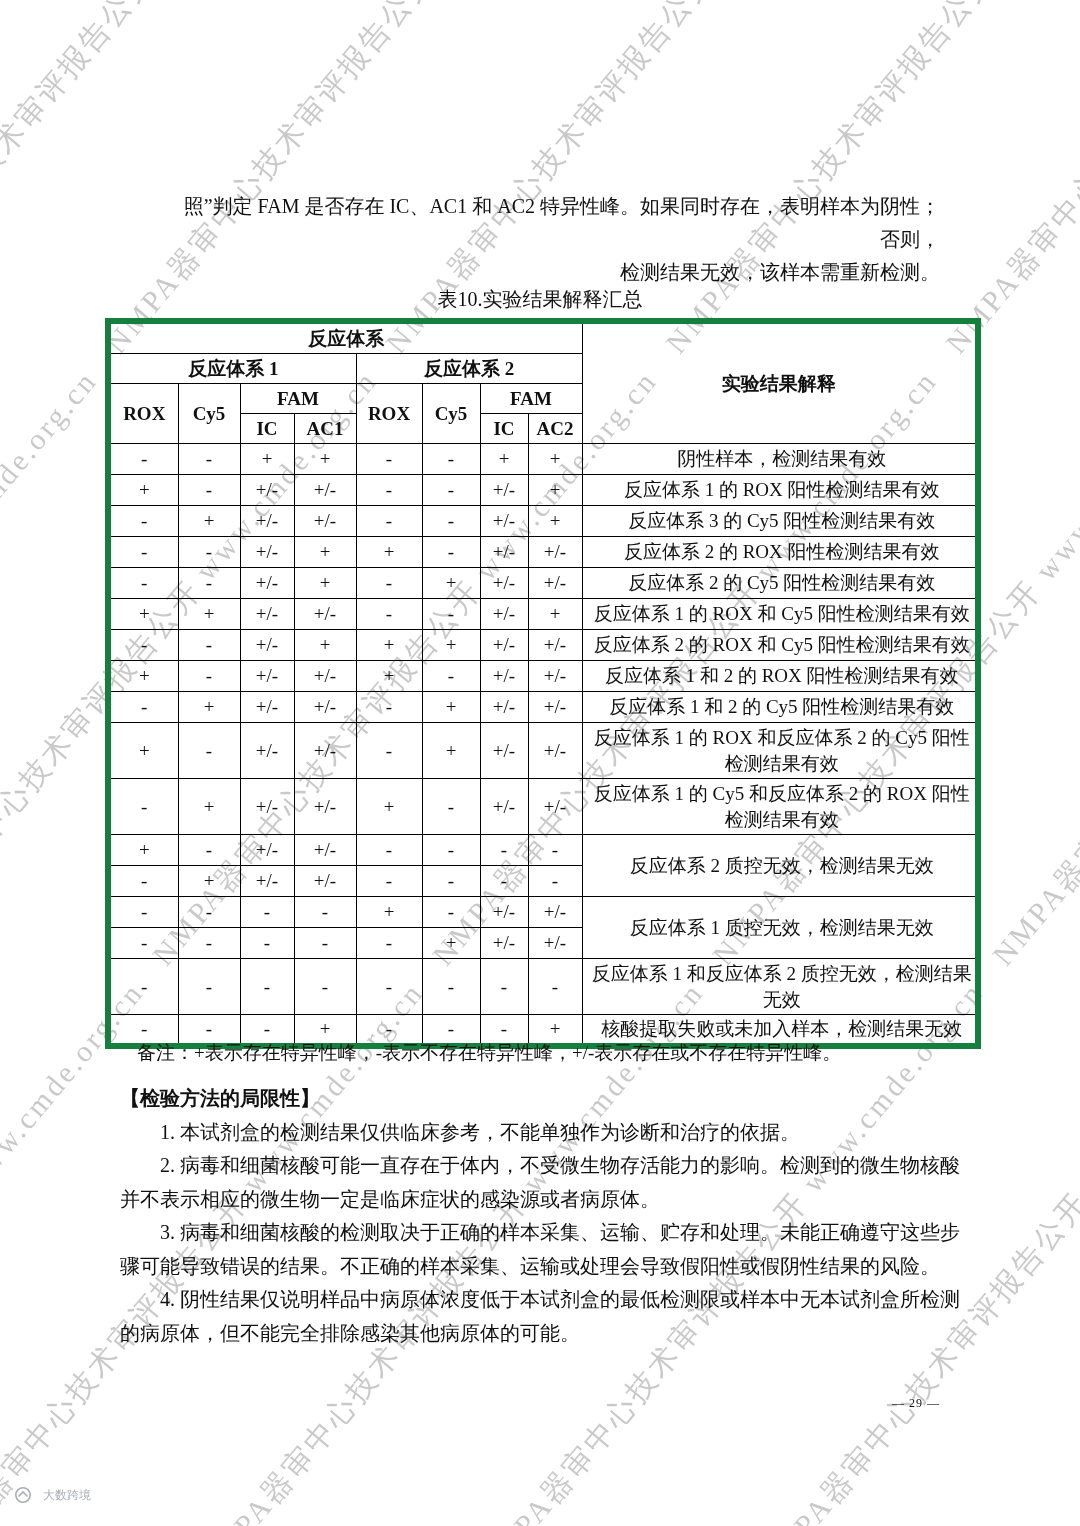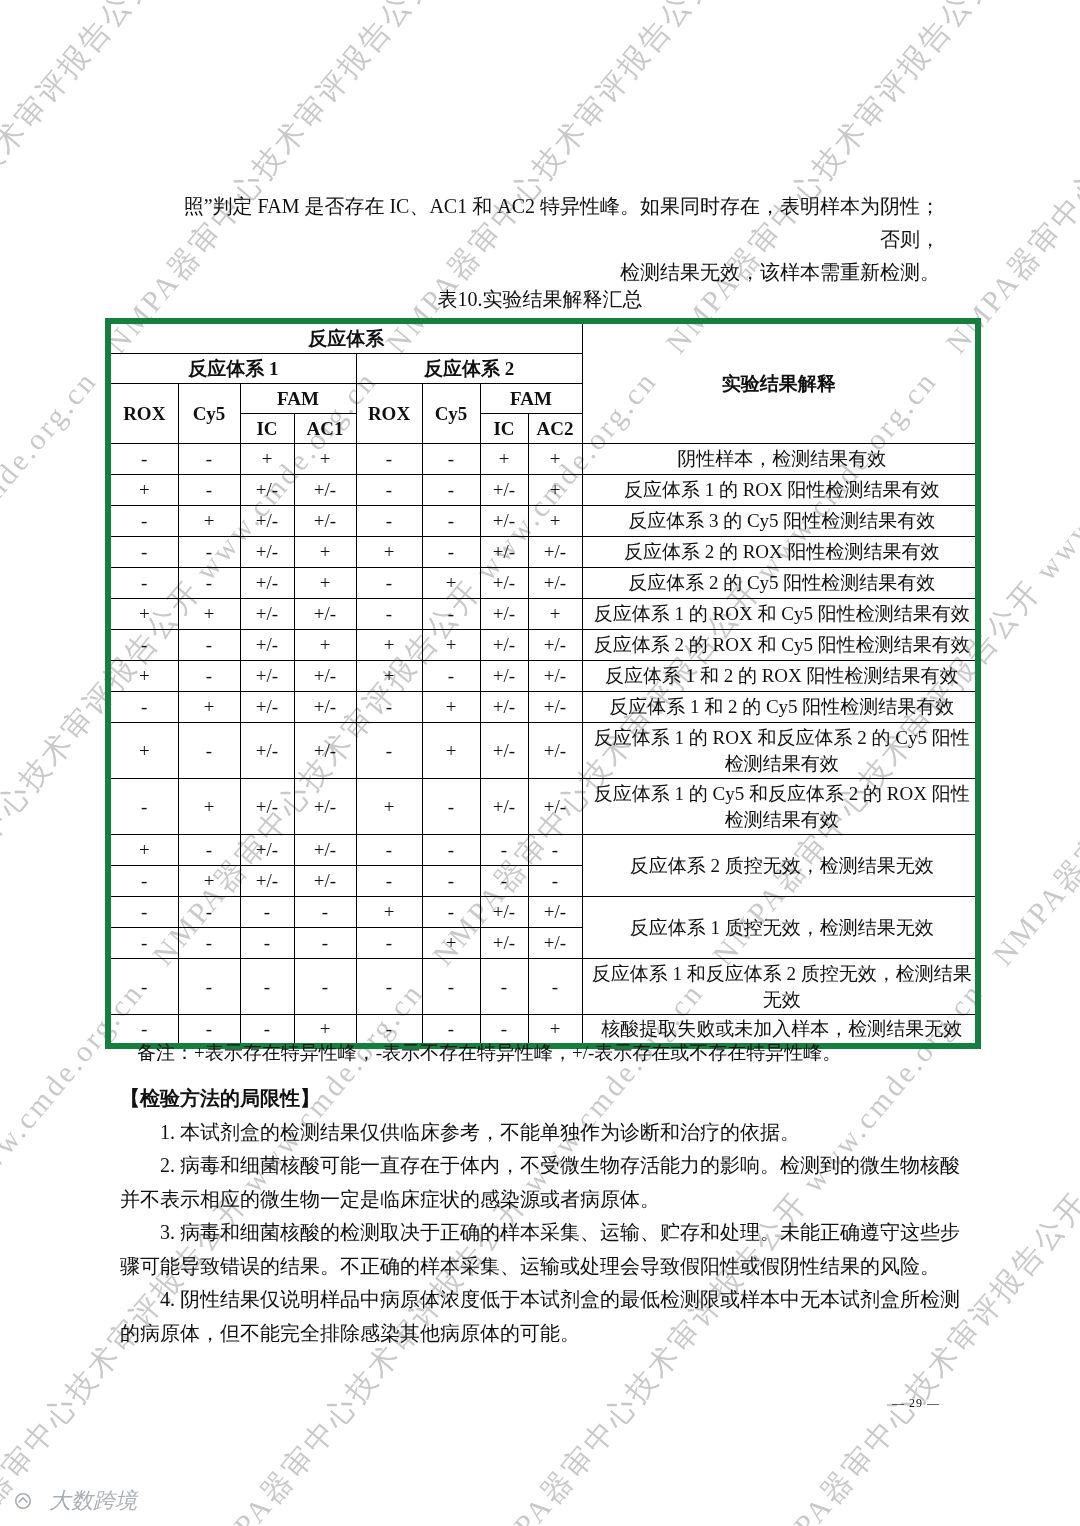--- a/index.html
+++ b/index.html
@@ -69,24 +69,23 @@
     font-size: 20px; line-height: 33.5px;
   }
   .lim-heading { font-weight: bold; }
   .lim-item { margin: 0; text-indent: 2em; }
   .page-number {
     position: absolute; right: 140px; top: 1396px;
     font-size: 12px; letter-spacing: 1px;
   }
   .logo {
     position: absolute; left: 14px; top: 1486px;
-    display: flex; align-items: center; gap: 17px;
-    color: #a9aeb4; font-size: 22px;
+    display: flex; align-items: center; gap: 11px;
+    color: #a9aeb4; font-size: 12px;
     font-family: "Liberation Sans", "DejaVu Sans", sans-serif;
-    font-style: italic;
   }
   .logo-icon { display: inline-flex; }
 </style>
 </head>
 <body>
 
 <div class="page">
 
   <div class="watermark-layer">
     <div class="wm wm1">NMPA器审中心技术审评报告公开 www.cmde.org.cn　NMPA器审中心技术审评报告公开 www.cmde.org.cn　NMPA器审中心技术审评报告公开 www.cmde.org.cn　NMPA器审中心技术审评报告公开 www.cmde.org.cn</div>

